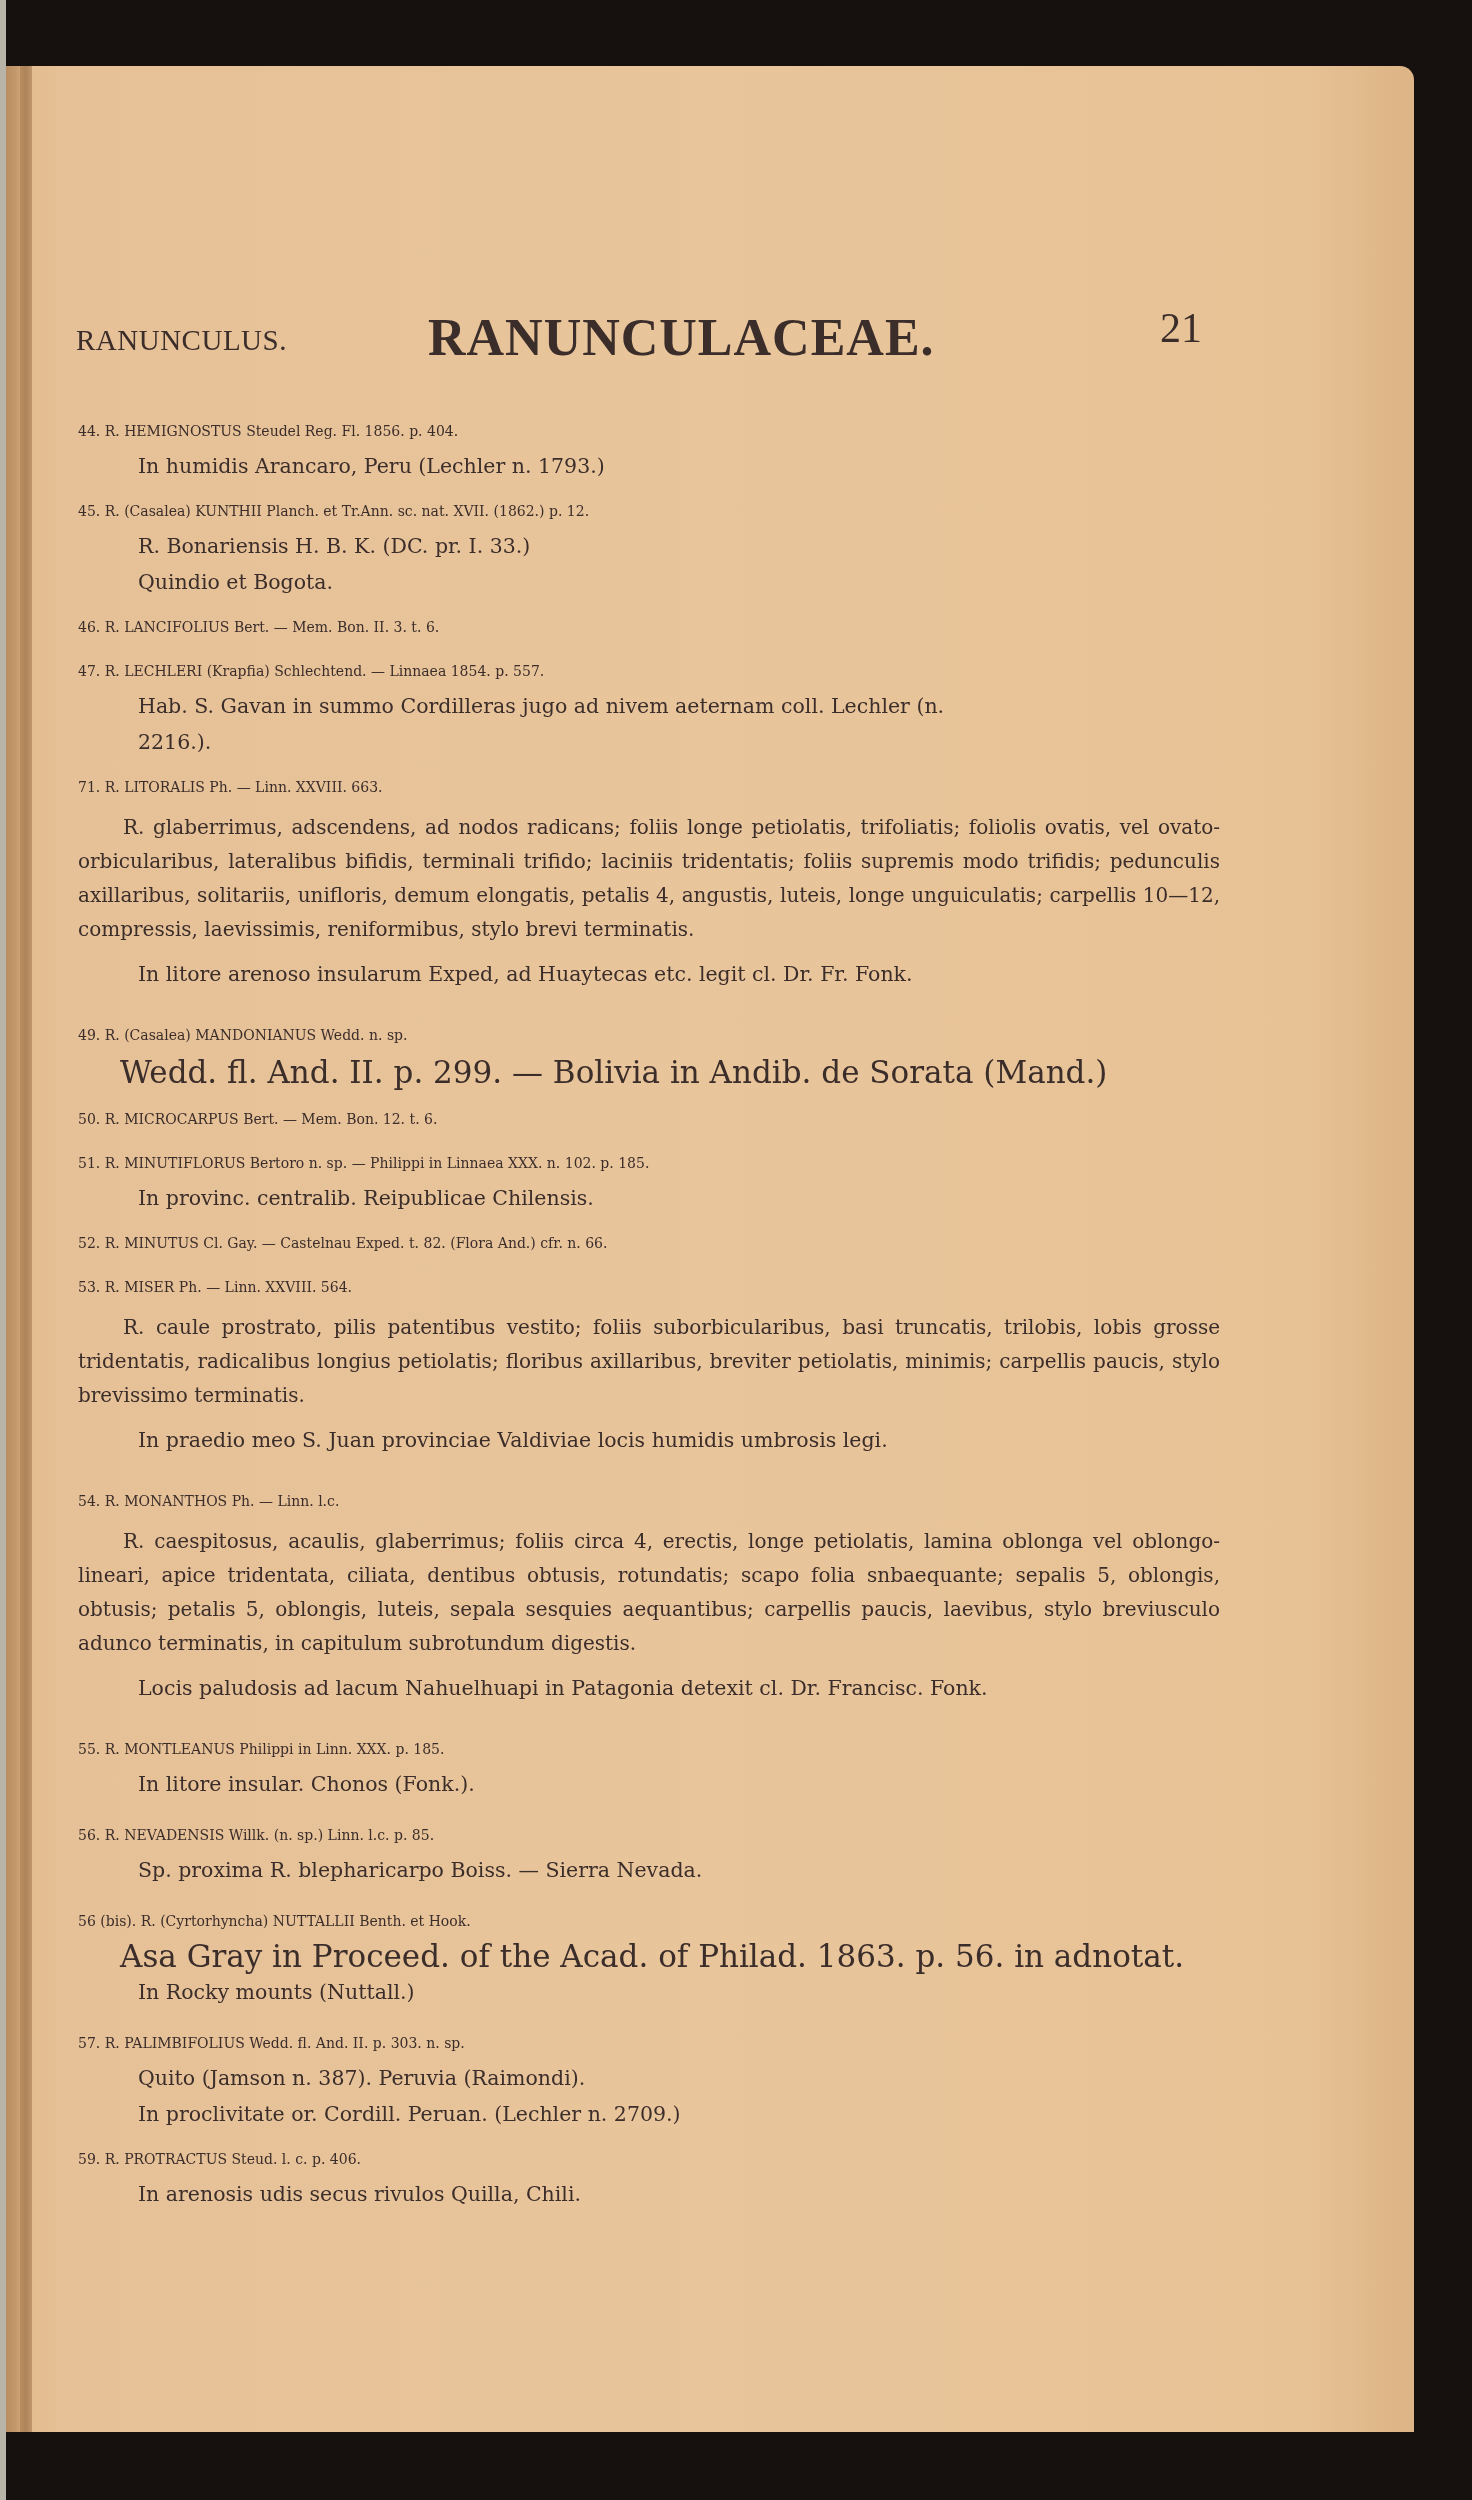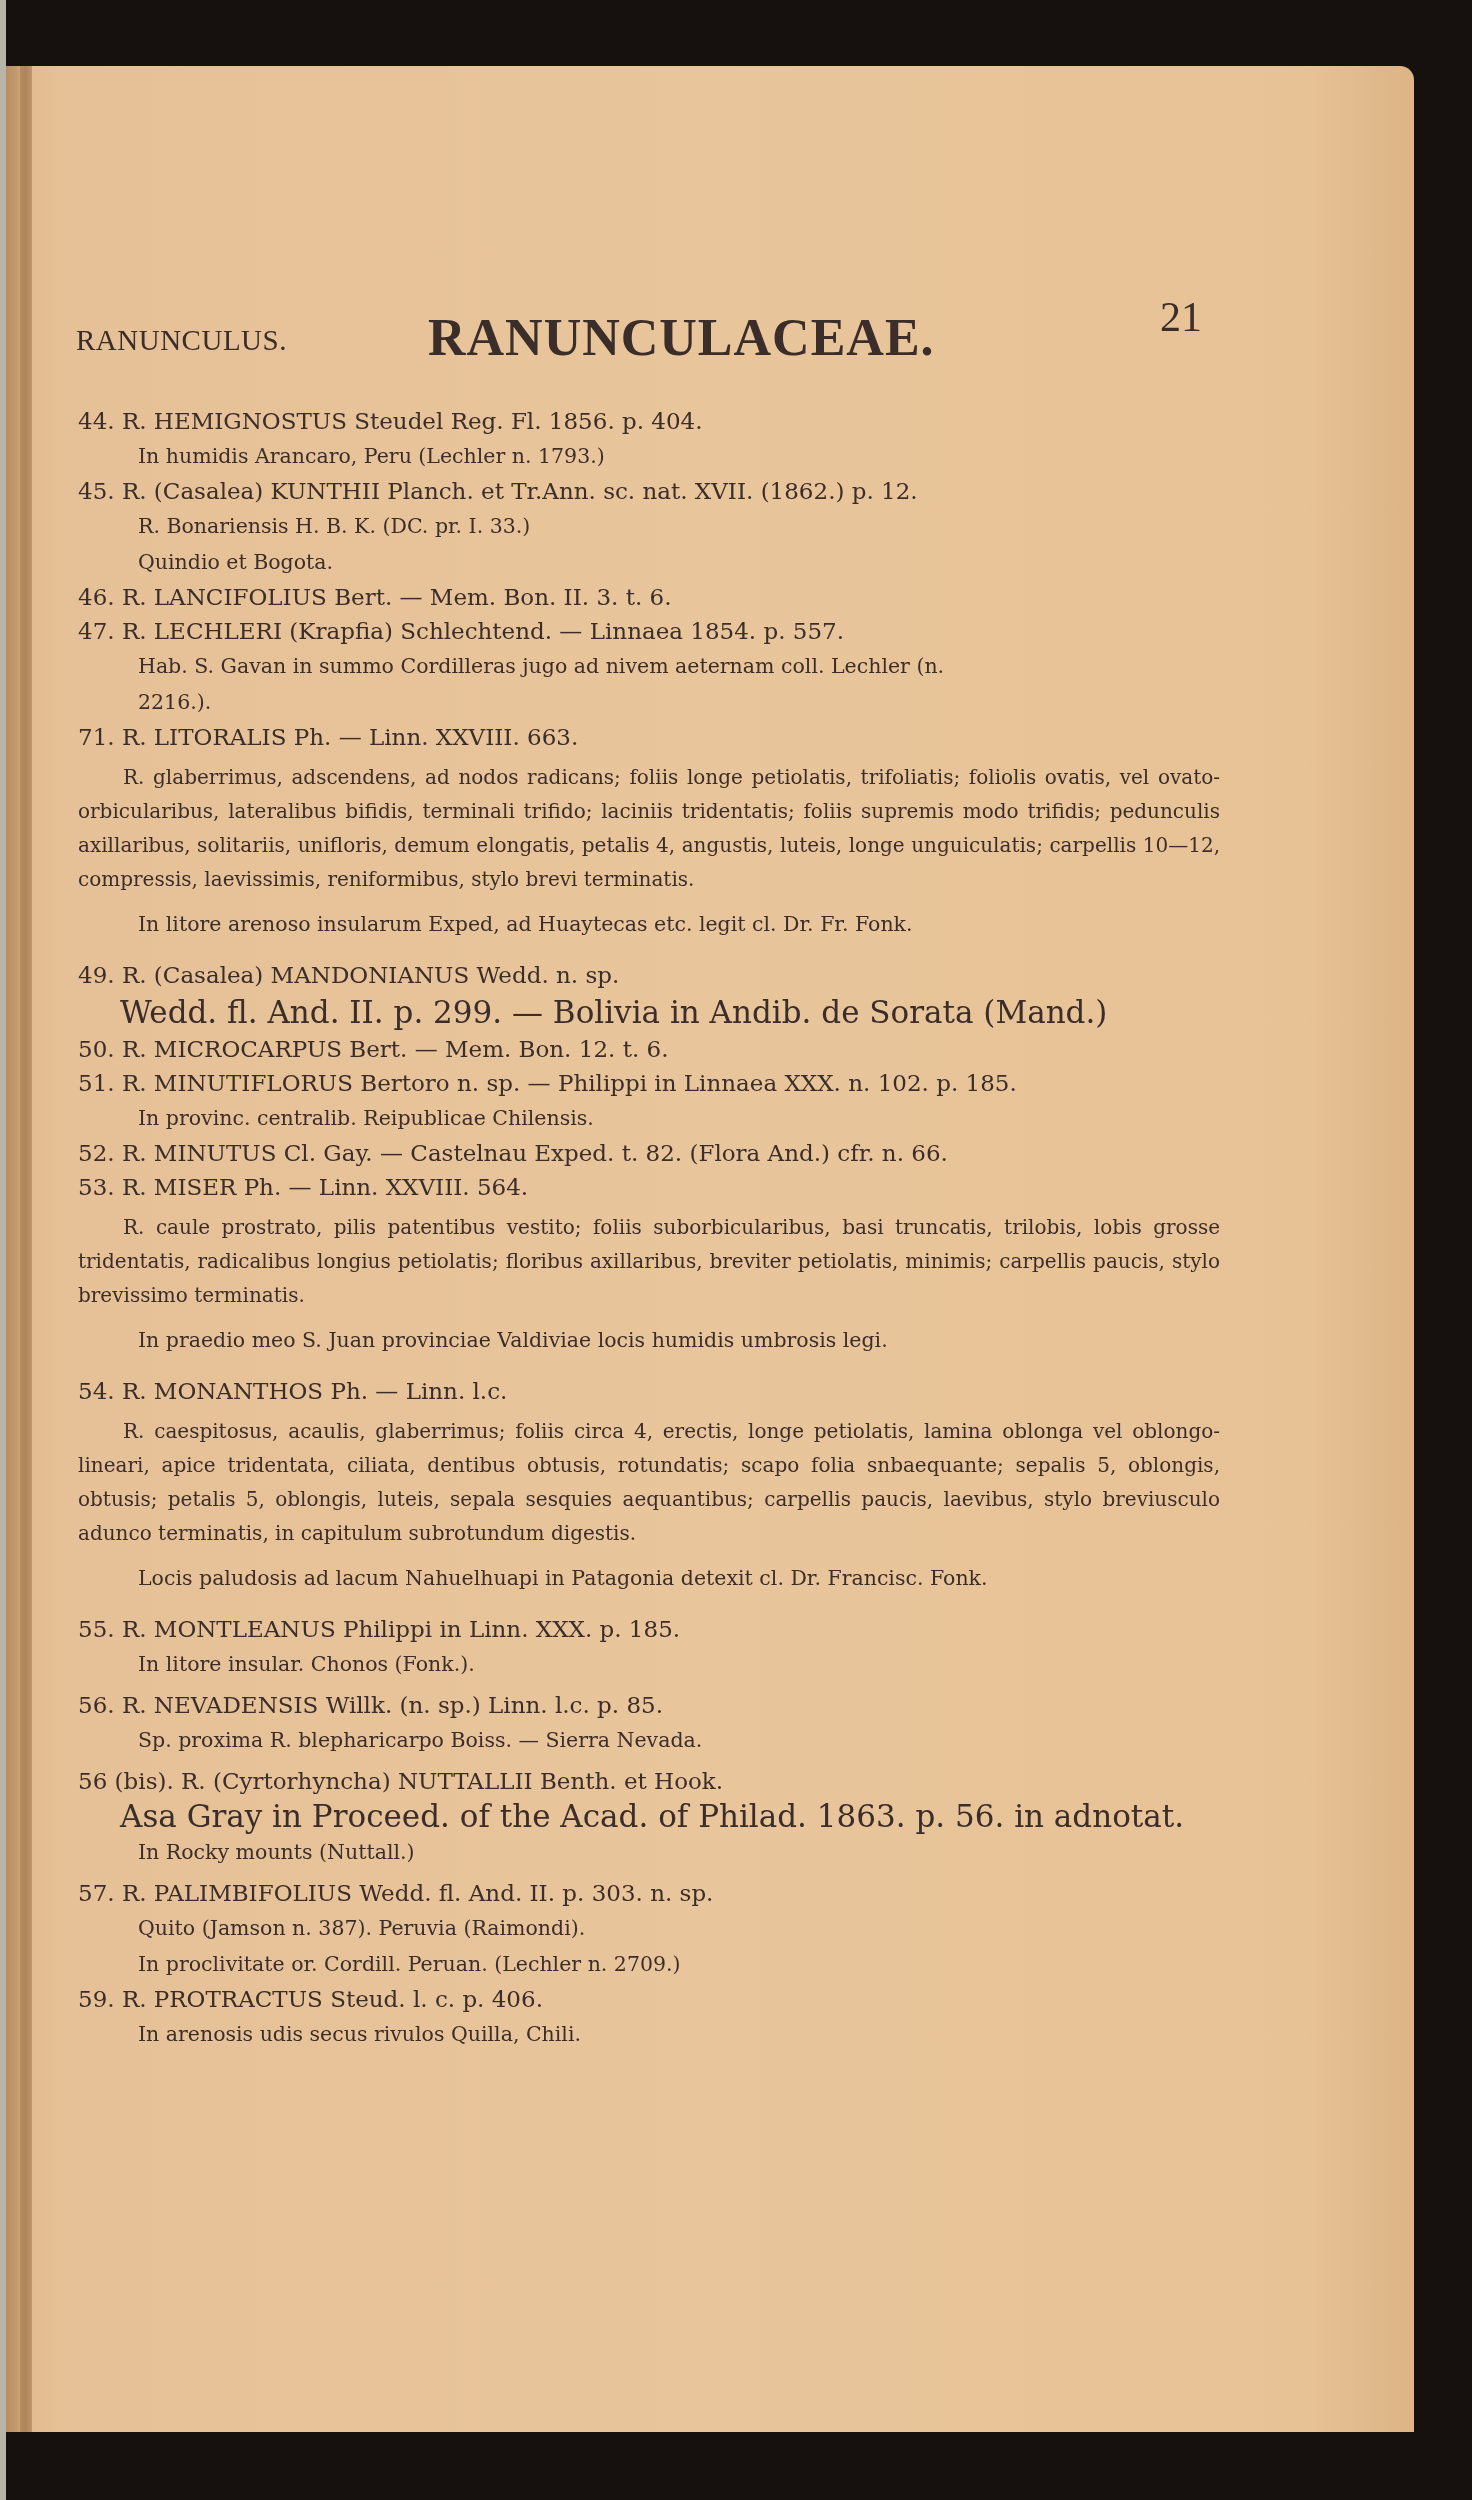--- a/index.html
+++ b/index.html
@@ -31,30 +31,30 @@
     font-size:29px; letter-spacing:0.5px; color:#3b2d2a;
     font-family:"Liberation Serif", serif;
   }
   .running-title {
     position:absolute; left:422px; top:56px;
     font-size:52px; letter-spacing:1px; color:#3b2d2a;
     font-family:"Liberation Serif", serif;
     font-weight:bold;
   }
   .page-number {
-    position:absolute; left:1154px; top:41px;
+    position:absolute; left:1154px; top:52px;
     font-size:42px; color:#3b2d2a;
     font-family:"Liberation Serif", serif;
   }
   .content {
     position:absolute; left:72px; top:338px; width:1142px;
   }
   .entry { margin:0; }
   .head-line {
-    font-size:23px; line-height:34px; white-space:nowrap; color:#3b2d2a;
+    font-size:14px; line-height:34px; white-space:nowrap; color:#3b2d2a;margin-top:10px;
   }
   .note-line {
     font-size:20.5px; line-height:36px; padding-left:60px; color:#3b2d2a;
   }
   .desc {
     font-size:20px; line-height:34px; text-align:justify; color:#3b2d2a;
     text-indent:45px; margin:6px 0 10px 0;
   }
   .ref-large {
     font-size:31px; line-height:40px; padding-left:42px; white-space:nowrap; color:#3b2d2a;

